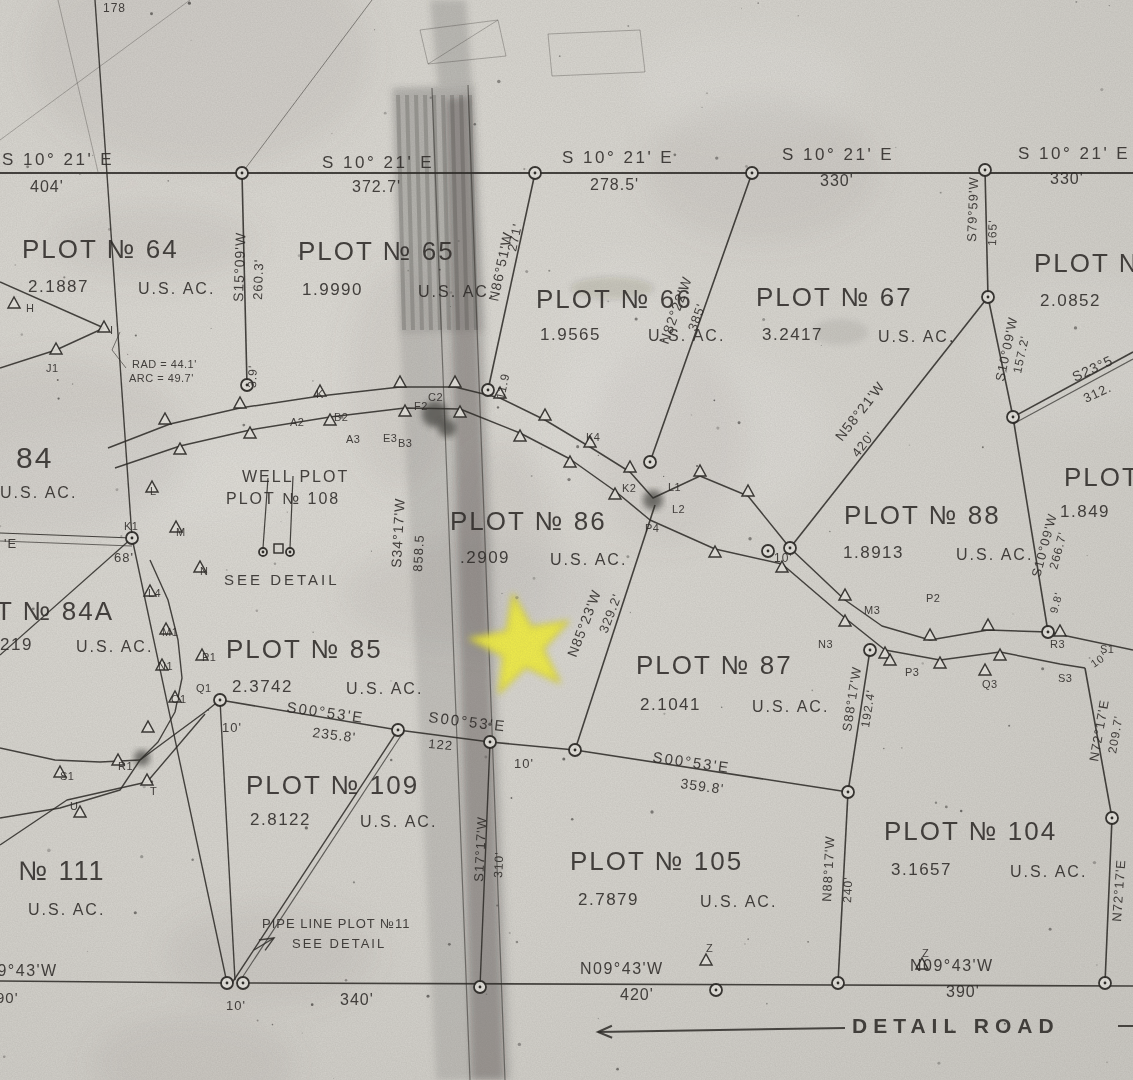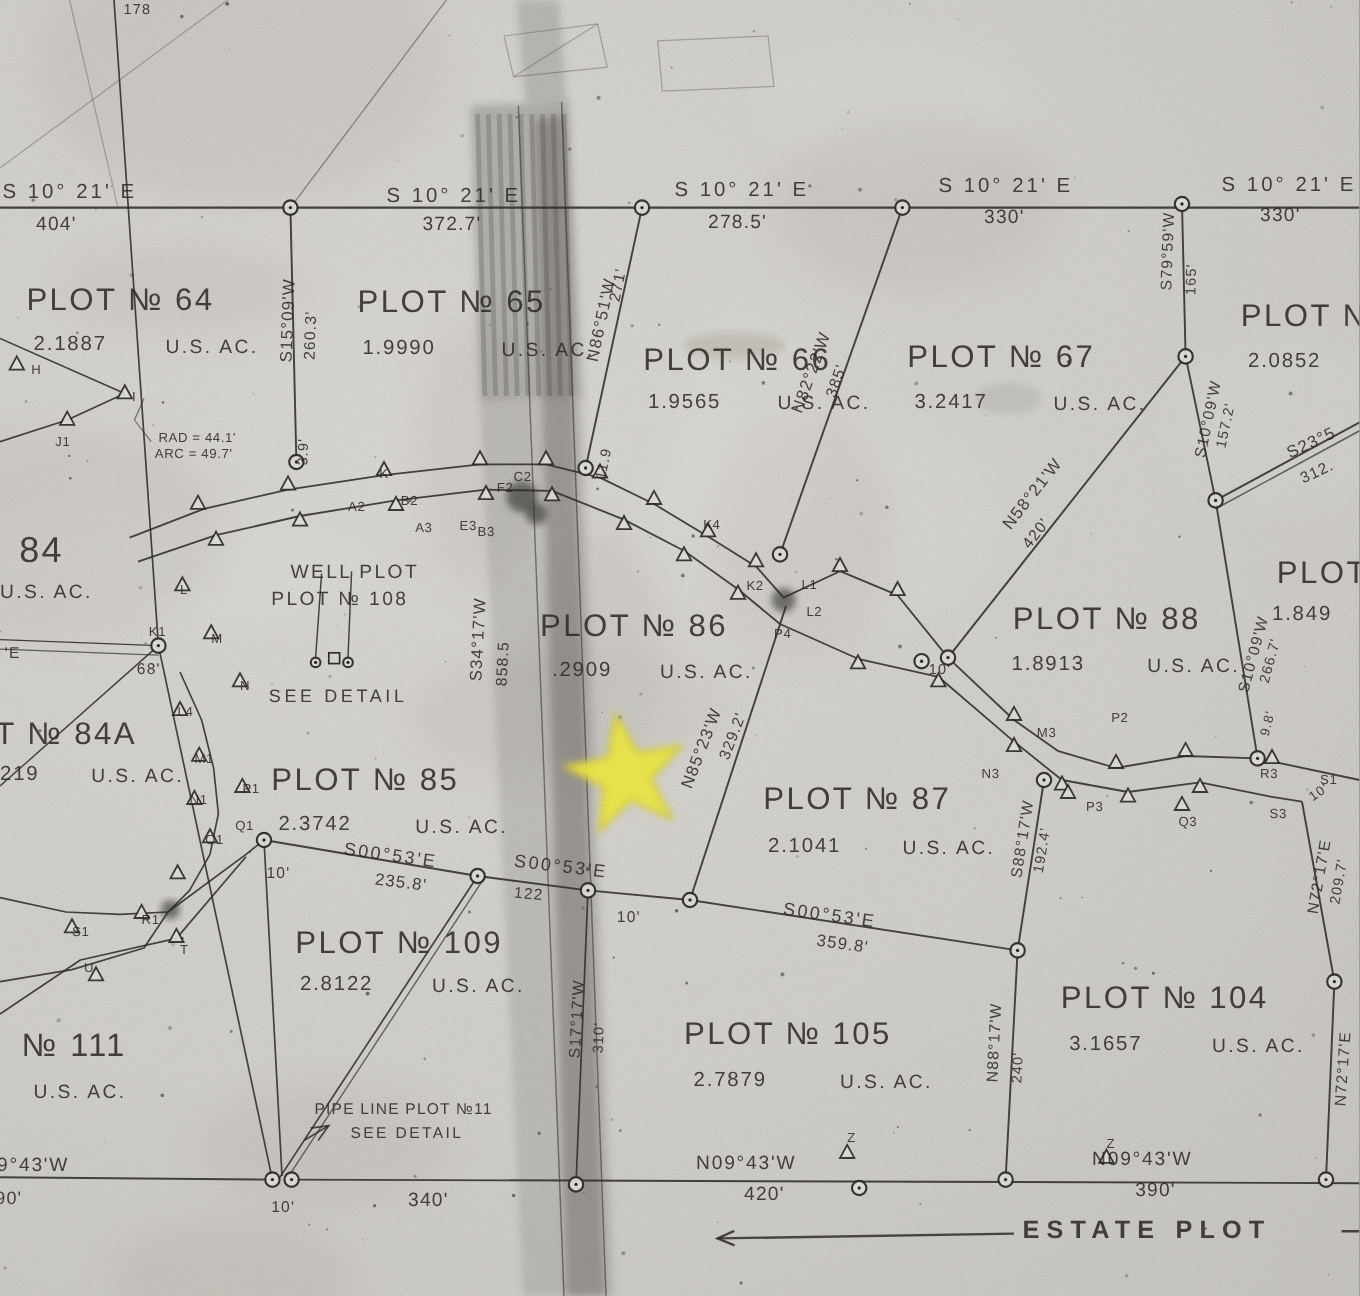--- a/index.html
+++ b/index.html
@@ -534,14 +534,14 @@
         <circle cx="1101.7997599451303" cy="89.59722222222221" r="1.5736925582990398" fill="rgba(30,28,26,0.23)"></circle>
         <circle cx="474.82258230452675" cy="124.1712962962963" r="1.252860939643347" fill="rgba(30,28,26,0.46)"></circle>
         <circle cx="486.61495198902605" cy="994.300925925926" r="0.7180375514403292" fill="rgba(30,28,26,0.27)"></circle>
         <circle cx="577.6706961591221" cy="446.65277777777777" r="1.542061899862826" fill="rgba(30,28,26,0.51)"></circle>
         <circle cx="901.8540123456789" cy="747.8935185185185" r="0.627403120713306" fill="rgba(30,28,26,0.49)"></circle>
         <circle cx="312.1772462277092" cy="1004.6898148148148" r="1.3283822016460904" fill="rgba(30,28,26,0.59)"></circle>
         <circle cx="766.9120027434843" cy="1003.7083333333333" r="0.7400608710562414" fill="rgba(30,28,26,0.50)"></circle>
       </g>
     <rect width="1133" height="1080" filter="url(#grain)" opacity="0.5"></rect>
   </svg>
-  <div class="road-label">ESTATE PLOT</div>
+  <div class="road-label">DETAIL ROAD</div>
 </div>
 
 </body></html>

